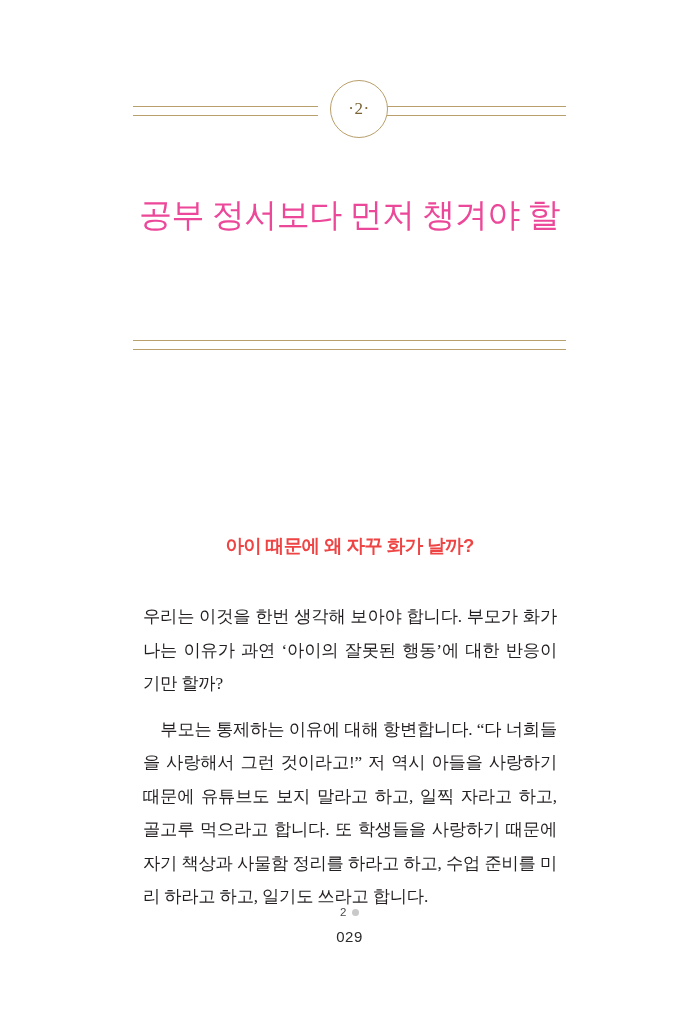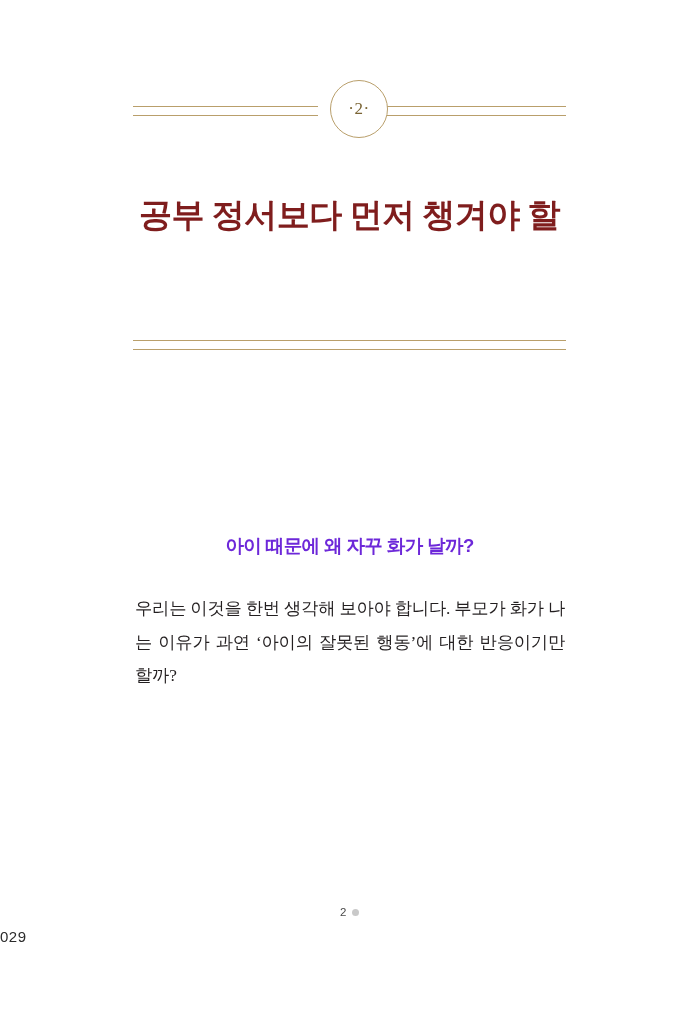--- a/index.html
+++ b/index.html
@@ -76,23 +76,23 @@
   
   .chapter-title {
     position: absolute;
     top: 168px;
     left: 0;
     width: 699px;
     text-align: center;
     font-family: "Liberation Serif", serif;
     font-size: 33px;
     line-height: 1.55;
-    color: #7f1d1d;
+    color: #ec4899;
     letter-spacing: -0.5px;
-    font-weight: 700;
+    font-weight: 400;
   }
   .chapter-title .line2 { display: block; }
 
   
   .under-rules {
     position: absolute;
     top: 340px;
     left: 133px;
     width: 433px;
     height: 12px;
@@ -110,38 +110,38 @@
   
   .section-heading {
     position: absolute;
     top: 518px;
     left: 0;
     width: 699px;
     text-align: center;
     font-family: "Liberation Sans", sans-serif;
     font-weight: bold;
     font-size: 18.5px;
-    color: #6d28d9;
+    color: #ef4444;
     letter-spacing: -0.6px;
   }
 
   
   .body-text {
     position: absolute;
     top: 588px;
     left: 131px;
     width: 438px;
     font-family: "Liberation Serif", serif;
     font-size: 17.3px;
     line-height: 33.5px;
     color: #231f20;
     text-align: justify;
     letter-spacing: -0.2px;
   }
-  .body-text p { margin: 4px; }
+  .body-text p { margin: 12px; }
   .body-text p.indent { text-indent: 1em; }
 
   
   .footer {
     position: absolute;
     top: 906px;
     left: 0;
     width: 699px;
     text-align: center;
     font-family: "Liberation Sans", sans-serif;
@@ -159,20 +159,21 @@
     width: 7px;
     height: 7px;
     border-radius: 50%;
     background: #c9c9c9;
   }
   .page-number {
     position: absolute;
     top: 928px;
     left: 0;
     width: 699px;
+    text-align: center;
     font-family: "Liberation Sans", sans-serif;
     font-size: 15px;
     color: #2b2b2b;
     letter-spacing: 0.5px;
   }
 </style>
 </head>
 <body>
 
 <div class="page">
@@ -191,20 +192,21 @@
 
   <div class="under-rules">
     <div class="r r1"></div>
     <div class="r r2"></div>
   </div>
 
   <h2 class="section-heading">아이 때문에 왜 자꾸 화가 날까?</h2>
 
   <div class="body-text">
     <p>우리는 이것을 한번 생각해 보아야 합니다. 부모가 화가 나는 이유가 과연 ‘아이의 잘못된 행동’에 대한 반응이기만 할까?</p>
+    <p class="indent">부모는 통제하는 이유에 대해 항변합니다. “다 너희들을 사랑해서 그런 것이라고!” 저 역시 아들을 사랑하기 때문에 유튜브도 보지 말라고 하고, 일찍 자라고 하고, 골고루 먹으라고 합니다. 또 학생들을 사랑하기 때문에 자기 책상과 사물함 정리를 하라고 하고, 수업 준비를 미리 하라고 하고, 일기도 쓰라고 합니다.</p>
   </div>
 
   <div class="footer">
     <span class="fnum">2</span>
     <span class="dot"></span>
   </div>
 
   <div class="page-number">029</div>
 
 </div>

